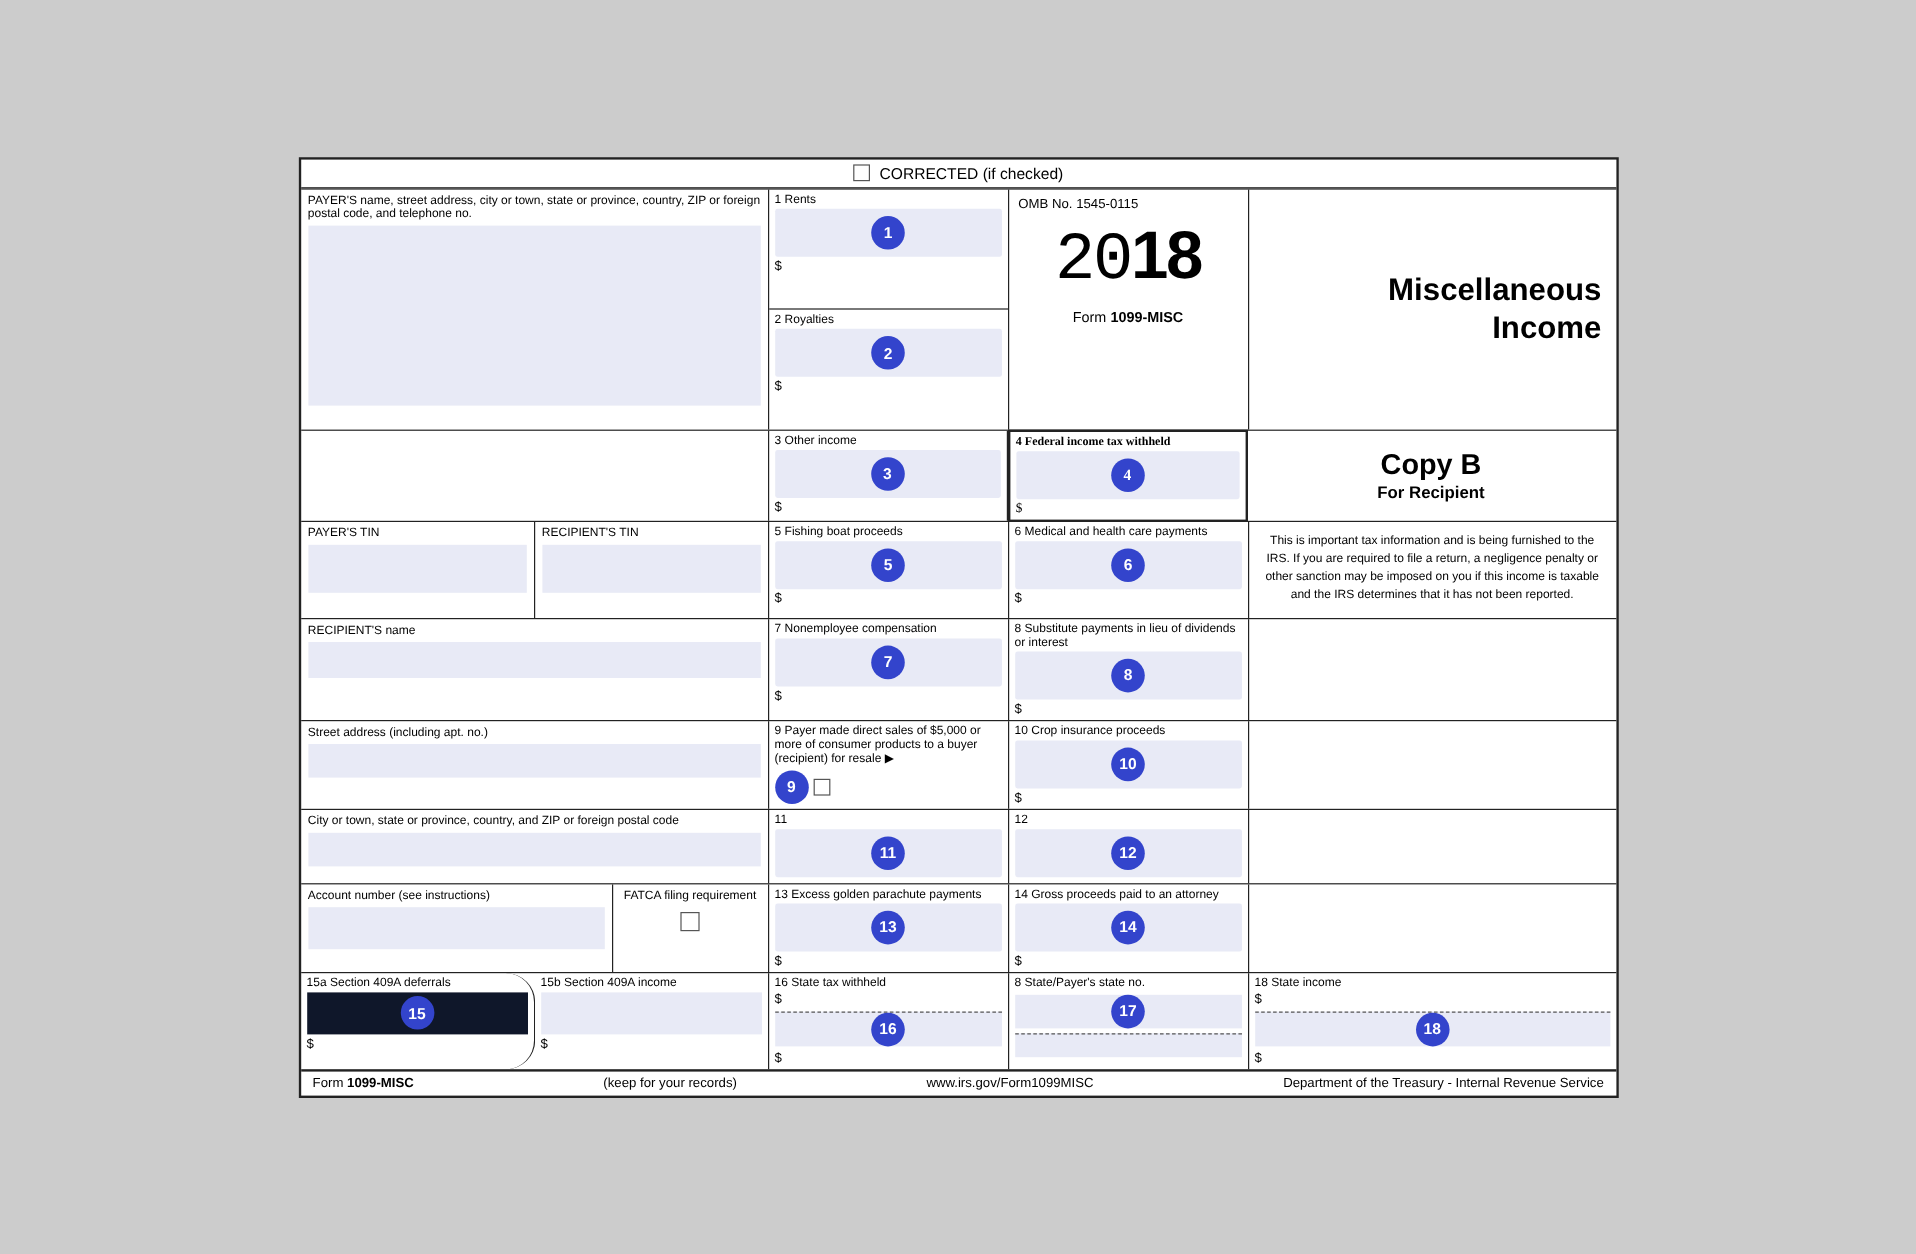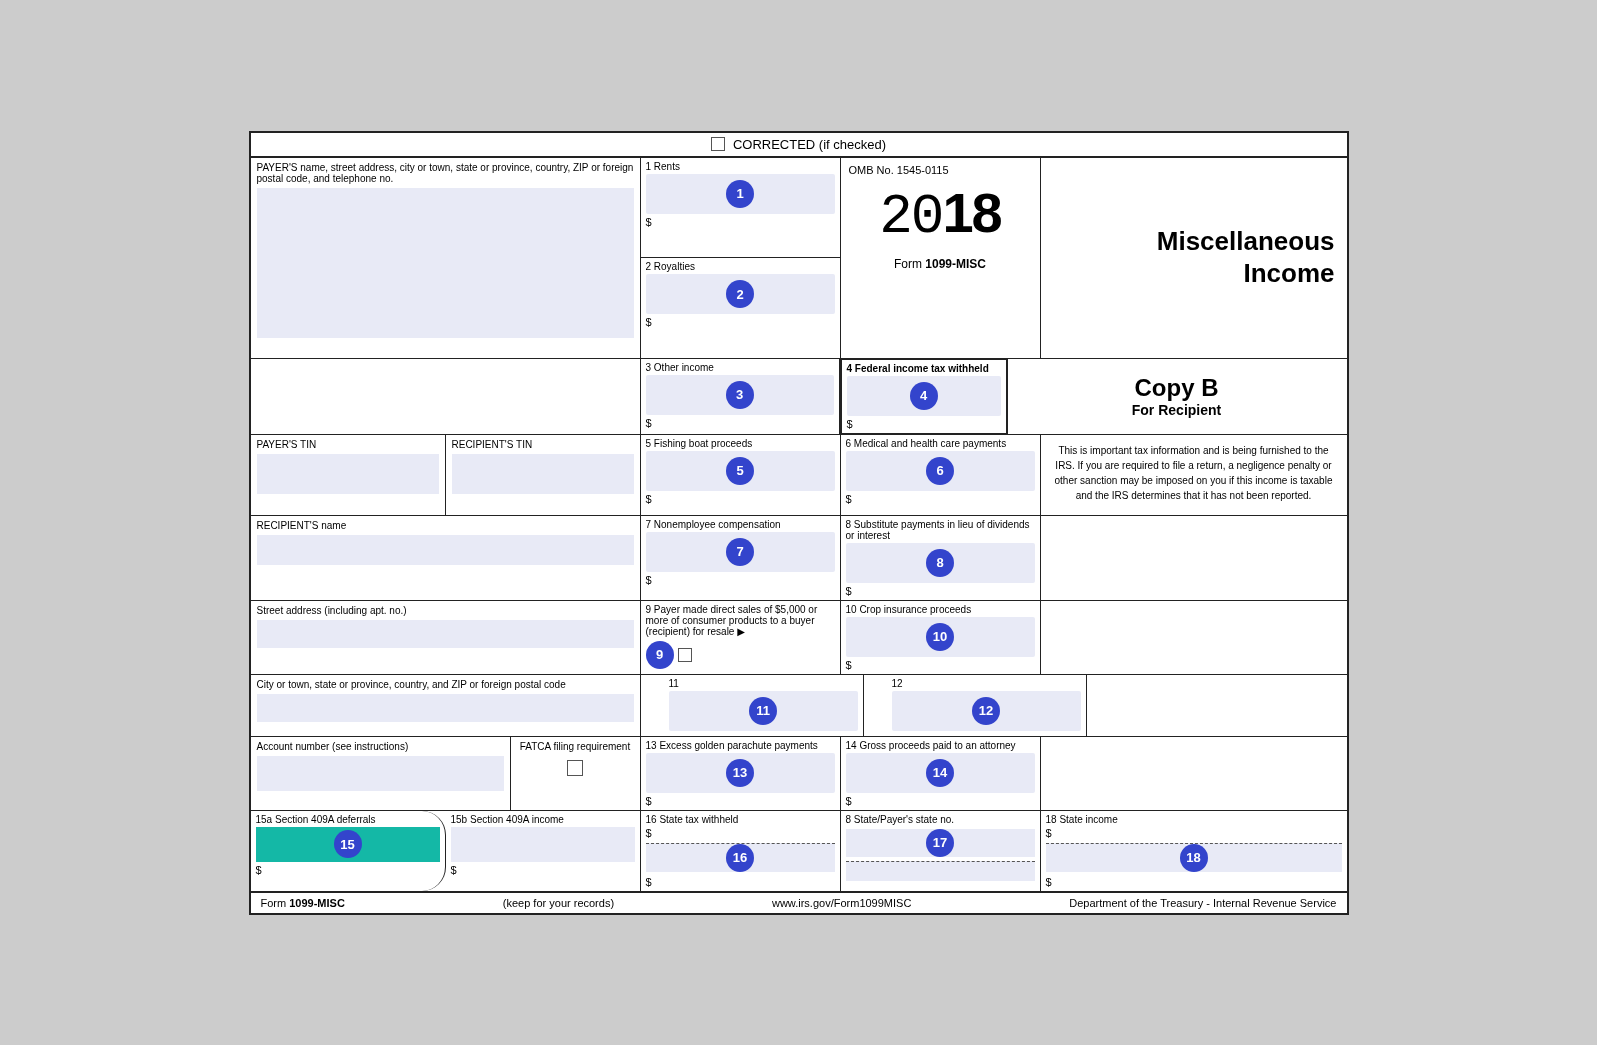--- a/index.html
+++ b/index.html
@@ -134,21 +134,21 @@
     <div style="width:390px; border-right:1px solid #222;"></div>
 
     <div style="width:200px; border-right:2px solid #222; padding:3px 5px;">
       <span class="cell-label">3 Other income</span>
       <div class="input-area">
         <div class="number-badge">3</div>
       </div>
       <span class="dollar-sign">$</span>
     </div>
 
-    <div style="width:168px; border-right:2px solid #222; border-top:1px solid #222; padding:3px 5px; border:2px solid #222; margin:-1px;">
+    <div style="width:200px; border-right:2px solid #222; border-top:1px solid #222; padding:3px 5px; border:2px solid #222; margin:-1px;font-family:Liberation Serif, serif;">
       <span class="cell-label bold">4 Federal income tax withheld</span>
       <div class="input-area">
         <div class="number-badge">4</div>
       </div>
       <span class="dollar-sign">$</span>
     </div>
 
     <div style="flex:1; padding:8px 12px; display:flex; flex-direction:column; align-items:center; justify-content:center; text-align:center;">
       <div style="font-size:24px; font-weight:bold;">Copy B</div>
       <div style="font-size:14px; font-weight:bold;">For Recipient</div>
@@ -236,21 +236,21 @@
       <div class="input-area">
         <div class="number-badge">10</div>
       </div>
       <span class="dollar-sign">$</span>
     </div>
 
     <div style="flex:1;"></div>
 
   </div>
 
-  <div style="display:flex; border-top:1px solid #222;gap:23px;">
+  <div style="display:flex; border-top:1px solid #222;">
 
     <div style="width:390px; border-right:1px solid #222; padding:4px 6px; min-height:55px;">
       <span class="cell-label">City or town, state or province, country, and ZIP or foreign postal code</span>
       <div style="background:#e8eaf6; min-height:28px; margin-top:4px;"></div>
     </div>
 
     <div style="width:200px; border-right:1px solid #222; padding:3px 5px;">
       <span class="cell-label">11</span>
       <div class="input-area">
         <div class="number-badge">11</div>
@@ -297,21 +297,21 @@
     </div>
 
     <div style="flex:1;"></div>
 
   </div>
 
   <div style="display:flex; border-top:1px solid #222;">
 
     <div style="width:195px; border-right:1px solid #222; padding:3px 5px;border-radius:24px;">
       <span class="cell-label">15a Section 409A deferrals</span>
-      <div style="display:flex; align-items:center; justify-content:center; background:#14b8a6; min-height:35px; margin:2px 0;">
+      <div style="display:flex; align-items:center; justify-content:center; background:#0f172a; min-height:35px; margin:2px 0;">
         <div class="number-badge">15</div>
       </div>
       <span class="dollar-sign">$</span>
     </div>
 
     <div style="width:195px; border-right:1px solid #222; padding:3px 5px;">
       <span class="cell-label">15b Section 409A income</span>
       <div style="background:#e8eaf6; min-height:35px; margin:2px 0;"></div>
       <span class="dollar-sign">$</span>
     </div>

